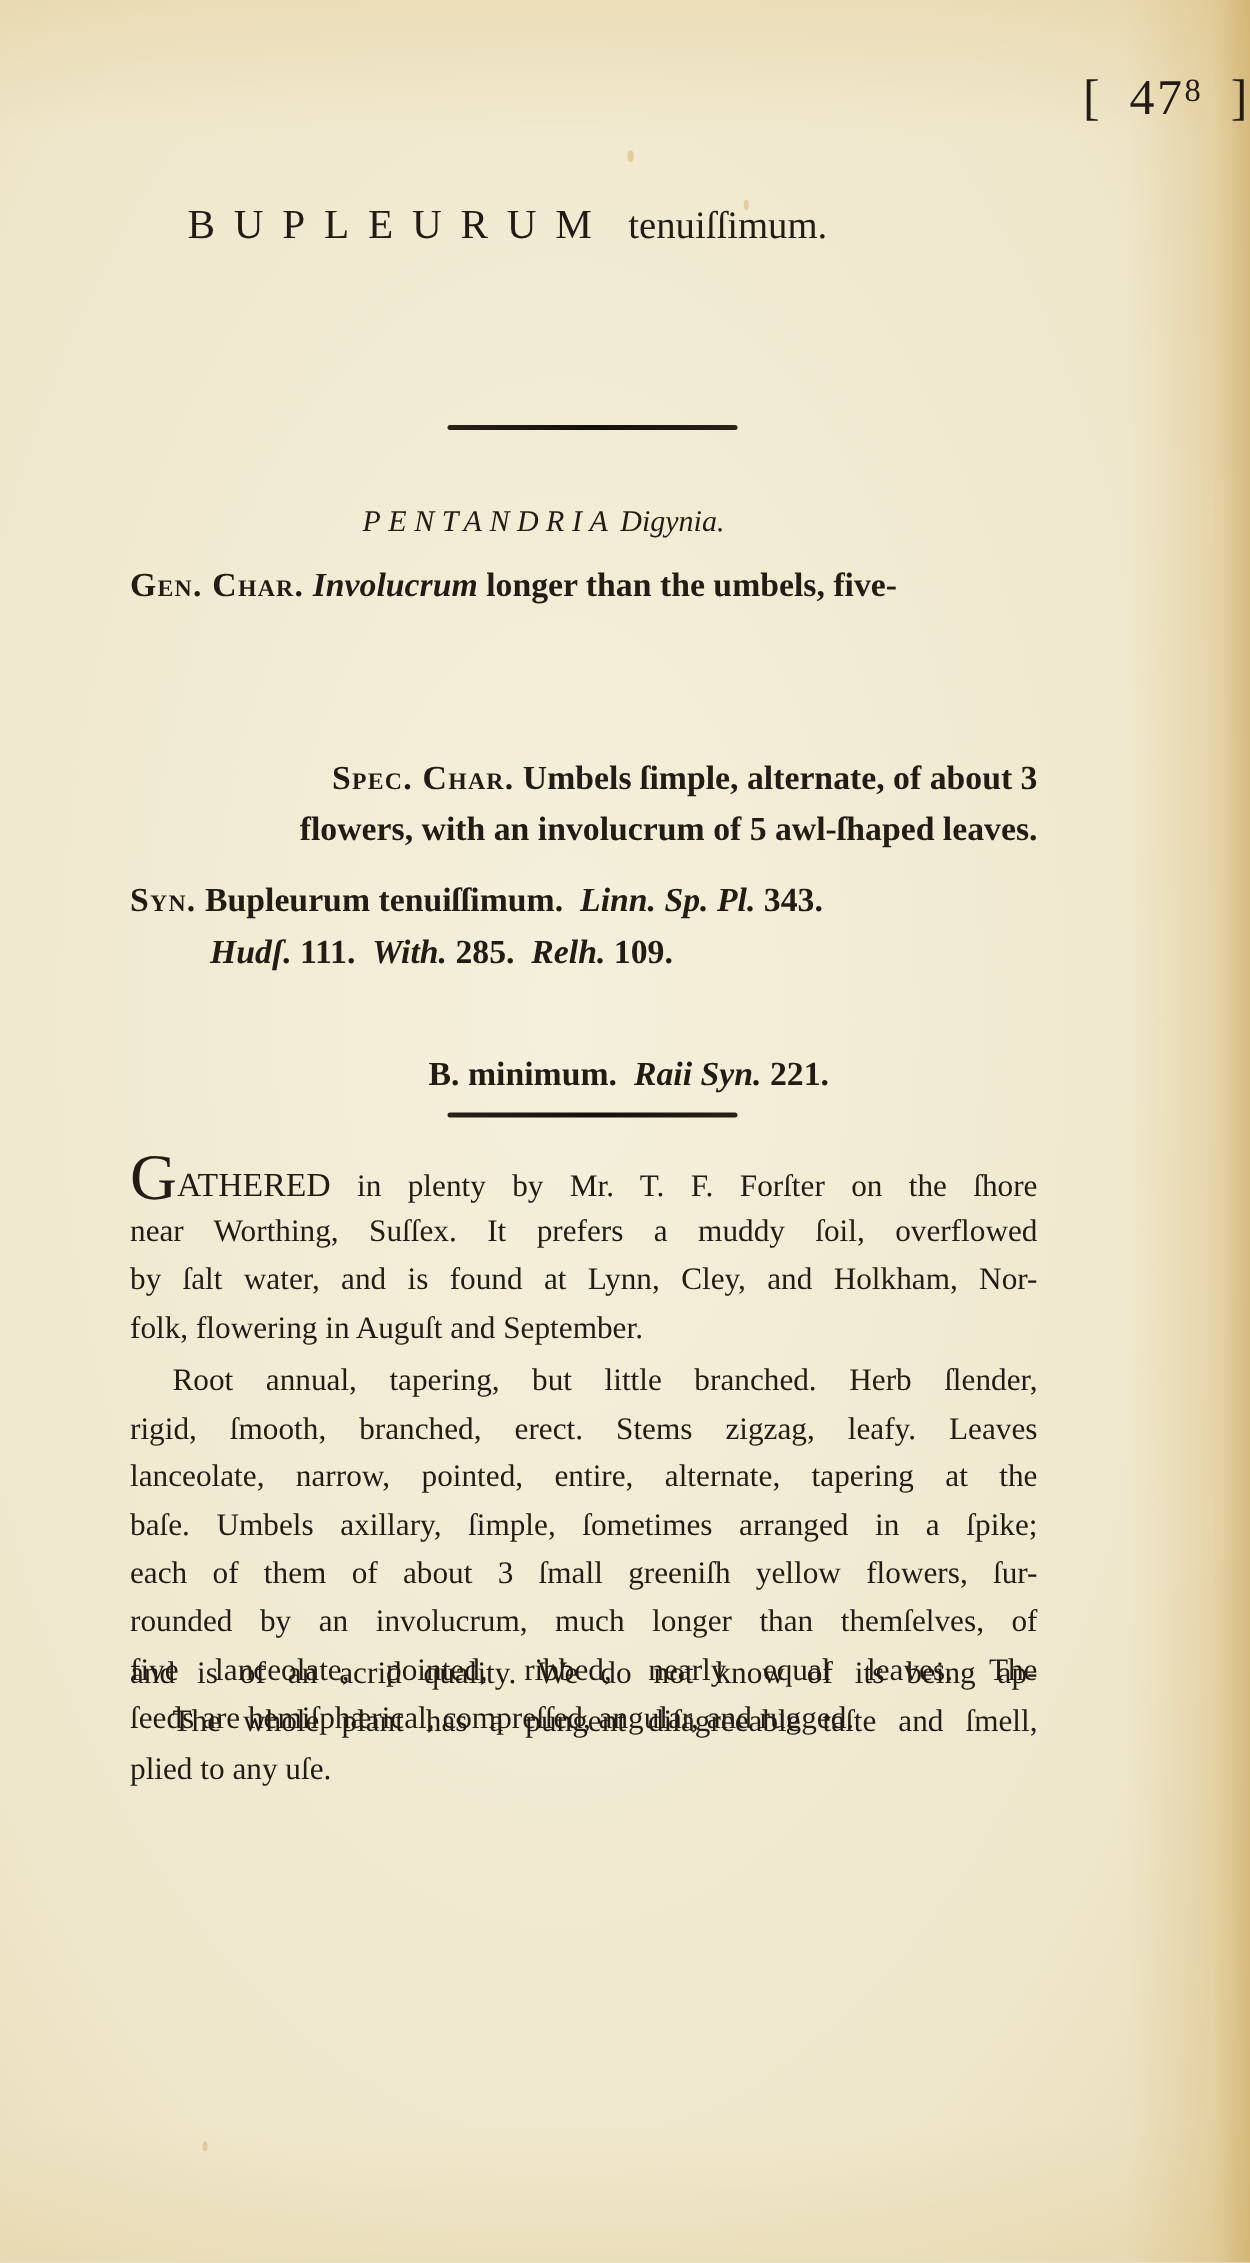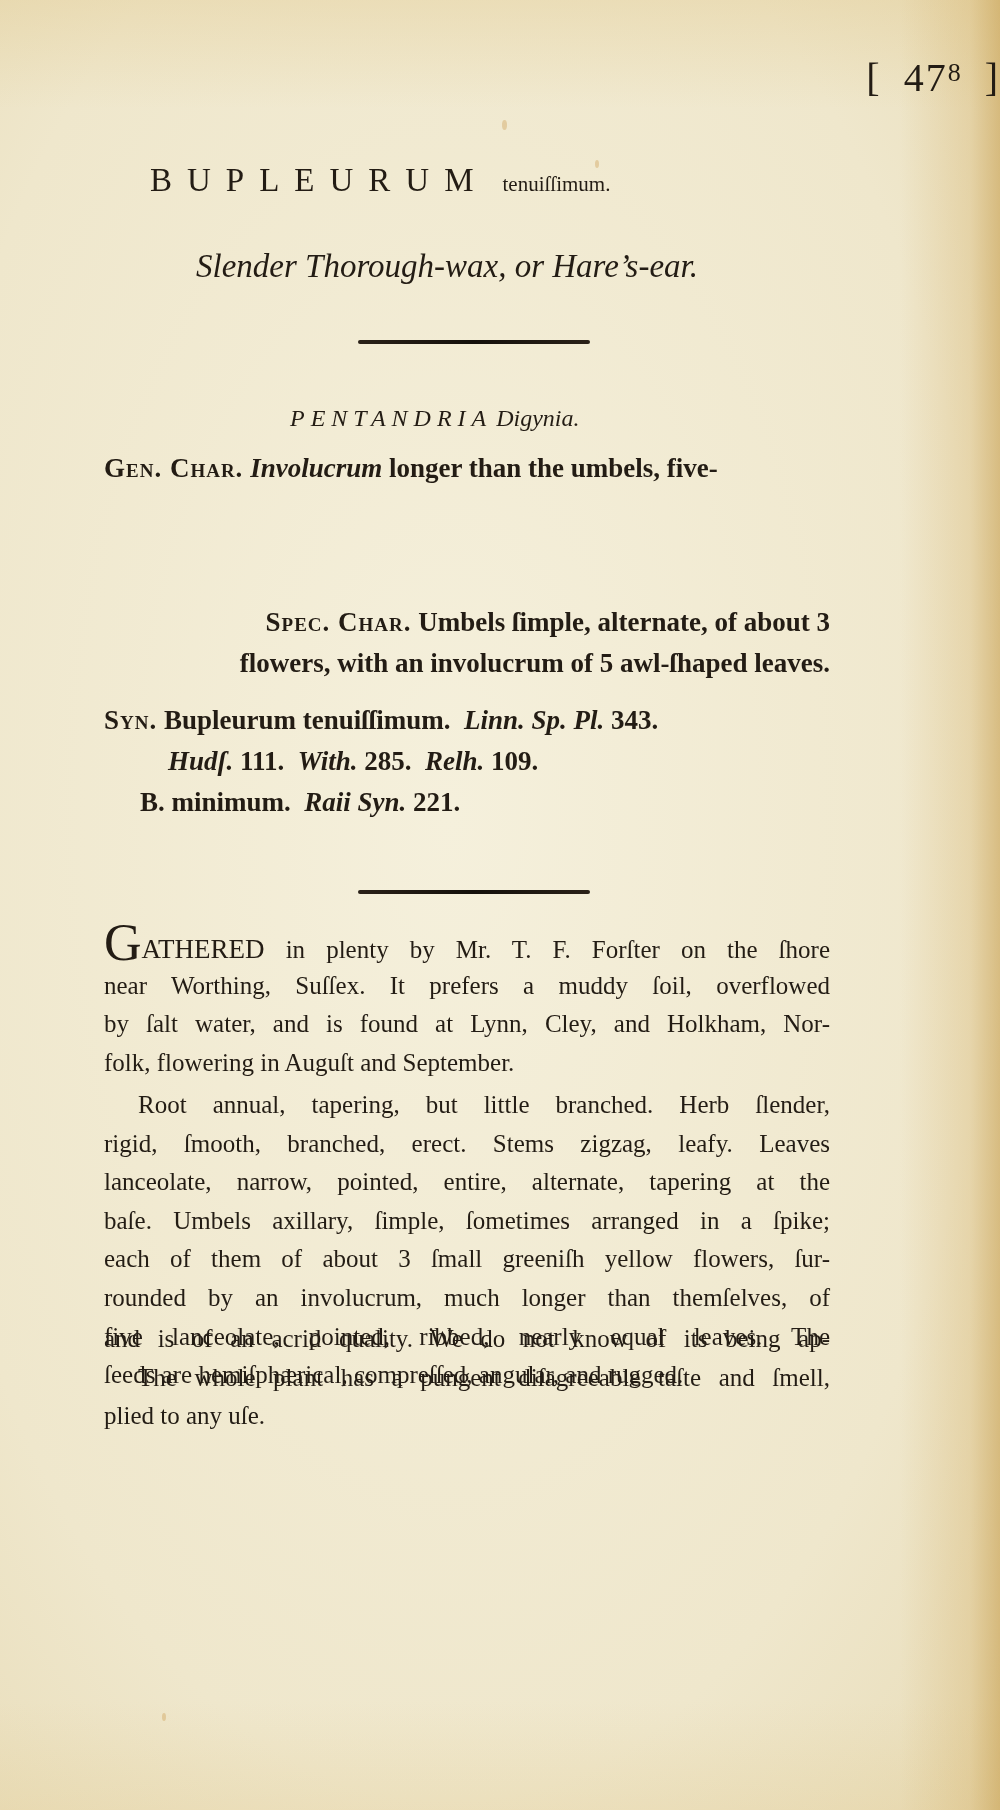--- a/index.html
+++ b/index.html
@@ -35,21 +35,21 @@
     .page-number .bracket { display: inline-block; }
     .page-number .num { display: inline-block; margin: 0 22px; }
     .page-number sup { font-size: 26px; vertical-align: 10px; }
 
     .genus-title {
       top: 162px; left: 150px;
       font-size: 33px;
       white-space: nowrap;
     }
     .genus-title .genus { letter-spacing: 15px; }
-    .genus-title .species { font-size: 21px; margin-left: 14px; letter-spacing: 0; }
+    .genus-title .species { font-size: 31px; margin-left: 14px; letter-spacing: 0; }
 
     .common-name {
       top: 248px; left: 196px;
       font-size: 33px;
       font-style: italic;
       white-space: nowrap;
     }
 
     .rule {
       height: 4px;
@@ -72,21 +72,21 @@
       left: 104px; width: 726px;
       font-size: 27px;
       line-height: 41px;
       font-weight: bold;
     }
     .entry .label { font-variant: small-caps; letter-spacing: 1px; }
     .entry .cont { padding-left: 64px; display: block; }
     .entry-gen { top: 448px; }
     .entry-spec { top: 602px; text-align: right; }
     .entry-syn { top: 700px; }
-    .entry-syn2 { top: 782px; left: 140px; }
+    .entry-syn2 { top: 839px; left: 140px; text-align: center; }
 
     .body-text {
       left: 104px; width: 726px;
       font-size: 25px;
       line-height: 38.6px;
       text-align: justify;
     }
     .para-1 { top: 928px; }
     .para-2 { top: 1086px; }
     .para-3 { top: 1320px; }
@@ -112,21 +112,20 @@
 <div class="page">
 
   <div class="abs page-number">
     <span class="bracket">[</span><span class="num"><span>47</span><sup>8</sup></span><span class="bracket">]</span>
   </div>
 
   <div class="abs genus-title">
     <span class="genus">BUPLEURUM</span><span class="species">tenuiſſimum.</span>
   </div>
 
-  <div class="abs common-name">Slender Thorough-wax, or Hare’s-ear.</div>
 
   <div class="abs rule rule-1"></div>
 
   <div class="abs classification">
     <span class="cls">PENTANDRIA</span><span class="ord">Digynia.</span>
   </div>
 
   <div class="abs entry entry-gen">
     <span class="label">Gen. Char.</span>
     <i>Involucrum</i><span> longer than the umbels, five-</span>

